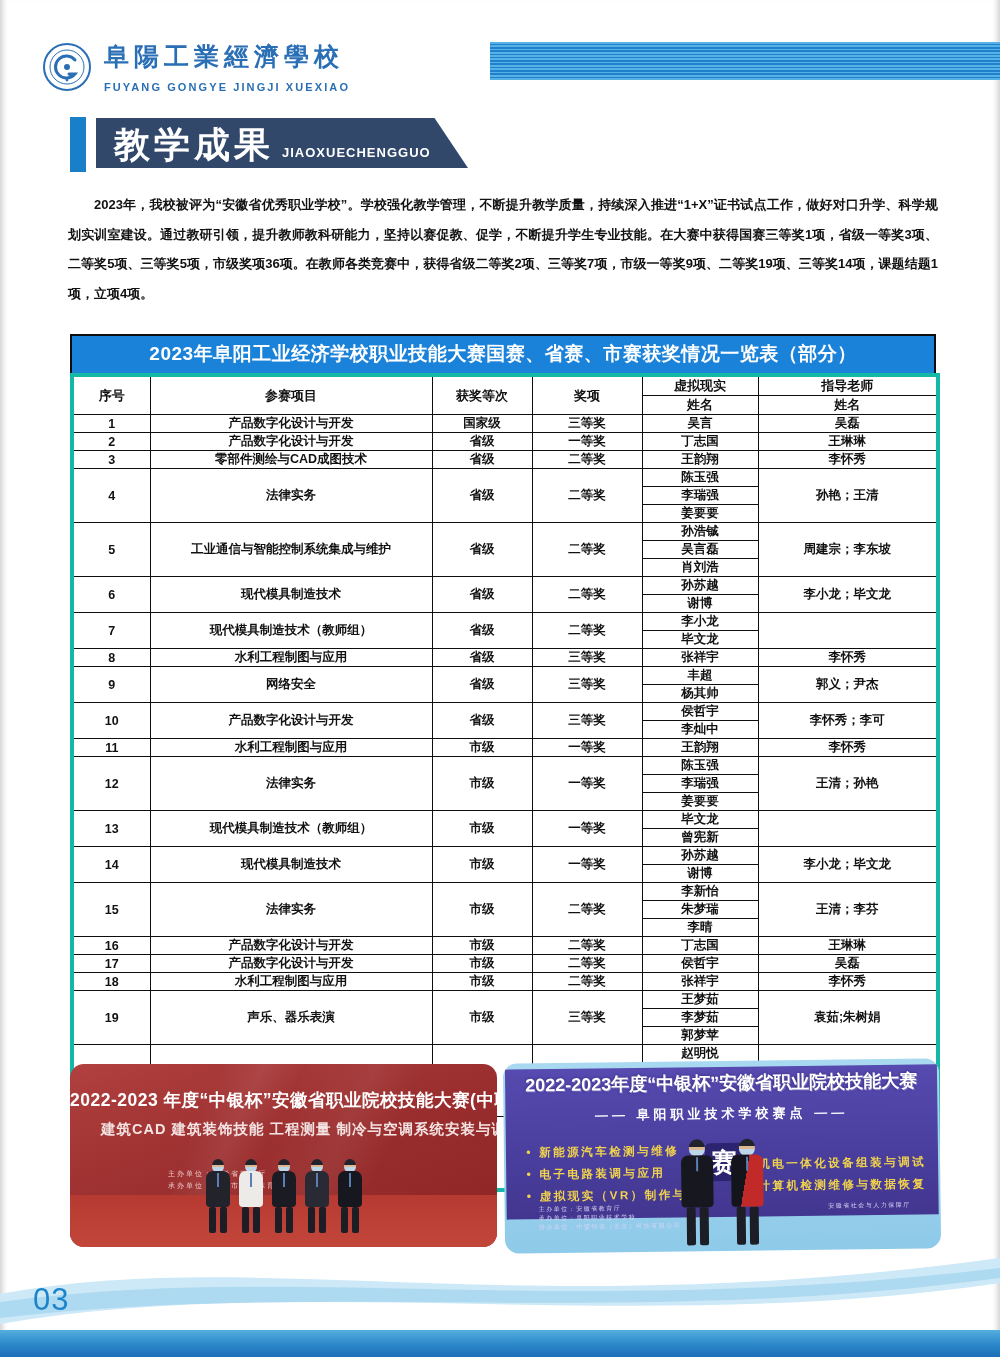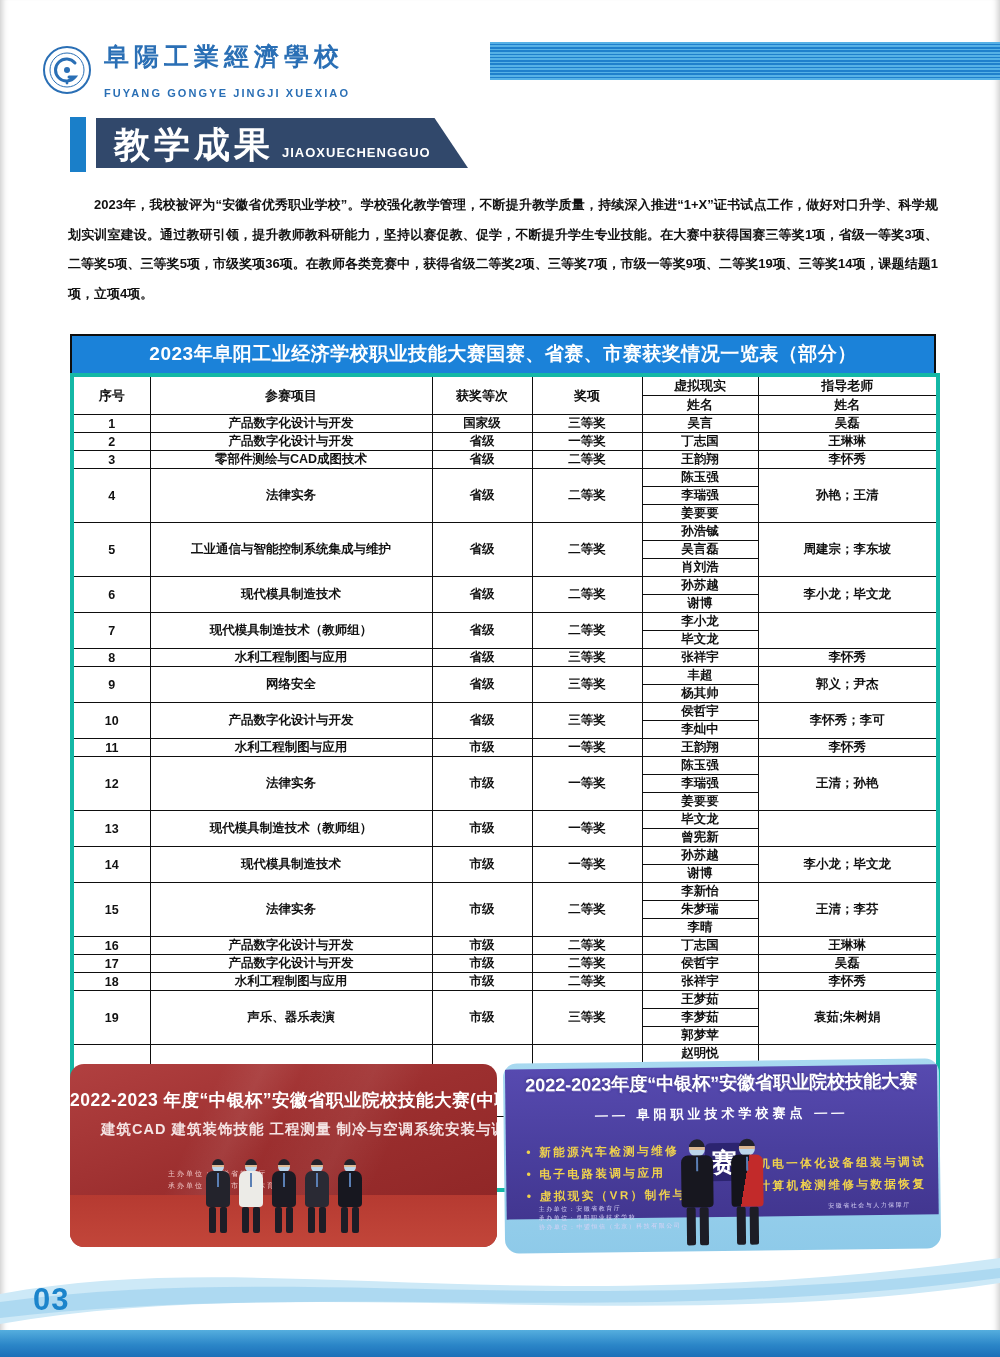--- a/index.html
+++ b/index.html
@@ -9,21 +9,21 @@
     position:relative; width:1000px; height:1357px; margin:0 auto;
     background:#ffffff; overflow:hidden;
     box-shadow: inset 8px 0 6px -6px #c9c9c9, inset -8px 0 6px -6px #c9c9c9;
   }
 
   
   .logo-wrap { position:absolute; left:42px; top:40px; display:flex; align-items:center; }
   .logo-circle { width:50px; height:50px; flex:0 0 auto; }
   .school-names { margin-left:12px; }
   .school-zh { font-size:25px; font-weight:700; color:#2a6fb5; letter-spacing:5px; font-family:"Liberation Serif","DejaVu Serif",serif; }
-  .school-en { font-size:11px; font-weight:700; color:#2a6fb5; letter-spacing:2.1px; margin-top:14px; }
+  .school-en { font-size:11px; font-weight:700; color:#2a6fb5; letter-spacing:2.1px; margin-top:8px; }
   .stripe-banner {
     position:absolute; left:490px; right:0; top:42px; height:38px;
     background:repeating-linear-gradient(180deg,#56b1e6 0 1.7px,#1f80cc 1.7px 3.3px);
   }
 
   
   .accent-bar { position:absolute; left:70px; top:117px; width:16px; height:55px; background:#1a7fc9; }
   .title-banner {
     position:absolute; left:96px; top:118px; width:372px; height:50px;
     background:#31486b; clip-path:polygon(0 0,91% 0,100% 100%,0 100%);
@@ -107,21 +107,21 @@
   .p-body::after { content:""; position:absolute; left:50%; top:2px; width:2px; height:14px;
     margin-left:-1px; background:#5a7fb4; }
   .p-legs { display:flex; gap:4px; }
   .p-legs i { width:7px; height:26px; background:#1d1d26; border-radius:2px; }
   .person.big .p-head { width:16px; height:17px; }
   .person.big .p-body { width:32px; height:52px; }
   .person.big .p-legs i { width:9px; height:38px; }
 
   
   .swoosh { position:absolute; left:0; top:1228px; width:1000px; height:108px; }
-  .page-number { position:absolute; left:33px; top:1282px; color:#1b84cb; font-size:31px; font-weight:700; letter-spacing:1px; }
+  .page-number { position:absolute; left:33px; top:1282px; color:#1b84cb; font-size:31px; font-weight:400; letter-spacing:1px; }
   .bottom-bar { position:absolute; left:0; bottom:0; width:100%; height:27px;
     background:linear-gradient(180deg,#55aede 0%,#2b86c8 55%,#1c6fb8 100%); }
 </style>
 </head>
 <body>
 
 <div class="page">
 
   <div class="logo-wrap">
     <svg class="logo-circle" viewBox="0 0 50 50">

